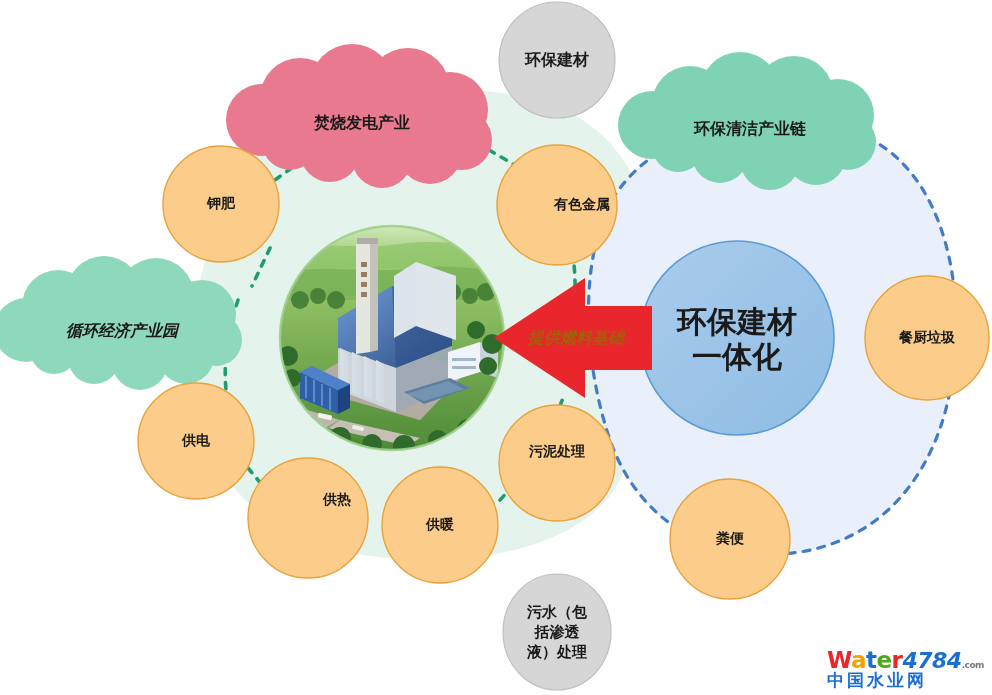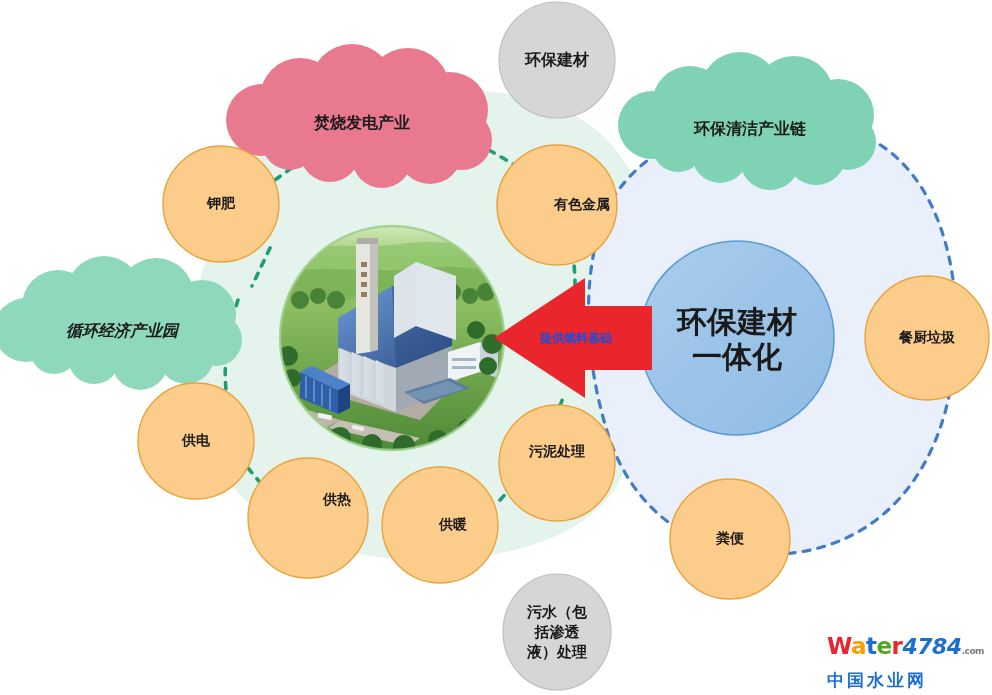--- a/index.html
+++ b/index.html
@@ -21,21 +21,21 @@
     color:#1a1a1a;
     font-weight:700;
     line-height:1.25;
     pointer-events:none;
     white-space:pre-line;
   }
   .lbl-bubble{font-size:16px;}
   .lbl-circle{font-size:14px;}
   .lbl-gray{font-size:16px;}
   .lbl-center{font-size:30px;line-height:1.18;}
-  .lbl-arrow{font-size:12px;color:#1d4ed8;font-weight:700;white-space:nowrap;}
+  .lbl-arrow{font-size:16px;color:#a16207;font-weight:700;white-space:nowrap;font-style:italic;}
   .lbl-wastewater{font-size:15px;line-height:1.35;}
 
   
   #logo{
     position:absolute;right:8px;bottom:6px;
     text-align:left;
     line-height:1;
     user-select:none;
   }
   #logo .row1{
@@ -46,21 +46,21 @@
     white-space:nowrap;
   }
   #logo .row1 .c-w{color:#E8262C;}
   #logo .row1 .c-a{color:#F6A100;}
   #logo .row1 .c-t{color:#1C6FD0;}
   #logo .row1 .c-e{color:#4FA81B;}
   #logo .row1 .c-r{color:#E8262C;}
   #logo .row1 .num{color:#1C6FD0;font-style:italic;font-size:22px;}
   #logo .row1 .dom{color:#7A7A7A;font-size:9px;font-weight:700;font-style:normal;}
   #logo .row2{
-    margin-top:14px;
+    margin-top:0;
     color:#1C6FD0;
     font-size:17px;
     font-weight:700;
     letter-spacing:3px;
     white-space:nowrap;
   }
 </style>
 </head>
 <body>
 
@@ -328,21 +328,21 @@
 液）处理</div>
 
   <div class="node-label lbl-circle" style="left:163px;top:182px;width:116px;height:44px;">钾肥</div>
 
   <div class="node-label lbl-circle" style="left:522px;top:183px;width:120px;height:44px;">有色金属</div>
 
   <div class="node-label lbl-circle" style="left:138px;top:419px;width:116px;height:44px;">供电</div>
 
   <div class="node-label lbl-circle" style="left:248px;top:478px;width:116px;height:44px;padding-left:31px;">供热</div>
 
-  <div class="node-label lbl-circle" style="left:382px;top:503px;width:116px;height:44px;margin-left:13px;">供暖</div>
+  <div class="node-label lbl-circle" style="left:382px;top:503px;width:116px;height:44px;">供暖</div>
 
   <div class="node-label lbl-circle" style="left:499px;top:430px;width:116px;height:44px;">污泥处理</div>
 
   <div class="node-label lbl-circle" style="left:865px;top:316px;width:124px;height:44px;">餐厨垃圾</div>
 
   <div class="node-label lbl-circle" style="left:670px;top:517px;width:120px;height:44px;">粪便</div>
 
   <div class="node-label lbl-center" style="left:640px;top:300px;width:194px;height:78px;">环保建材
 一体化</div>
 

